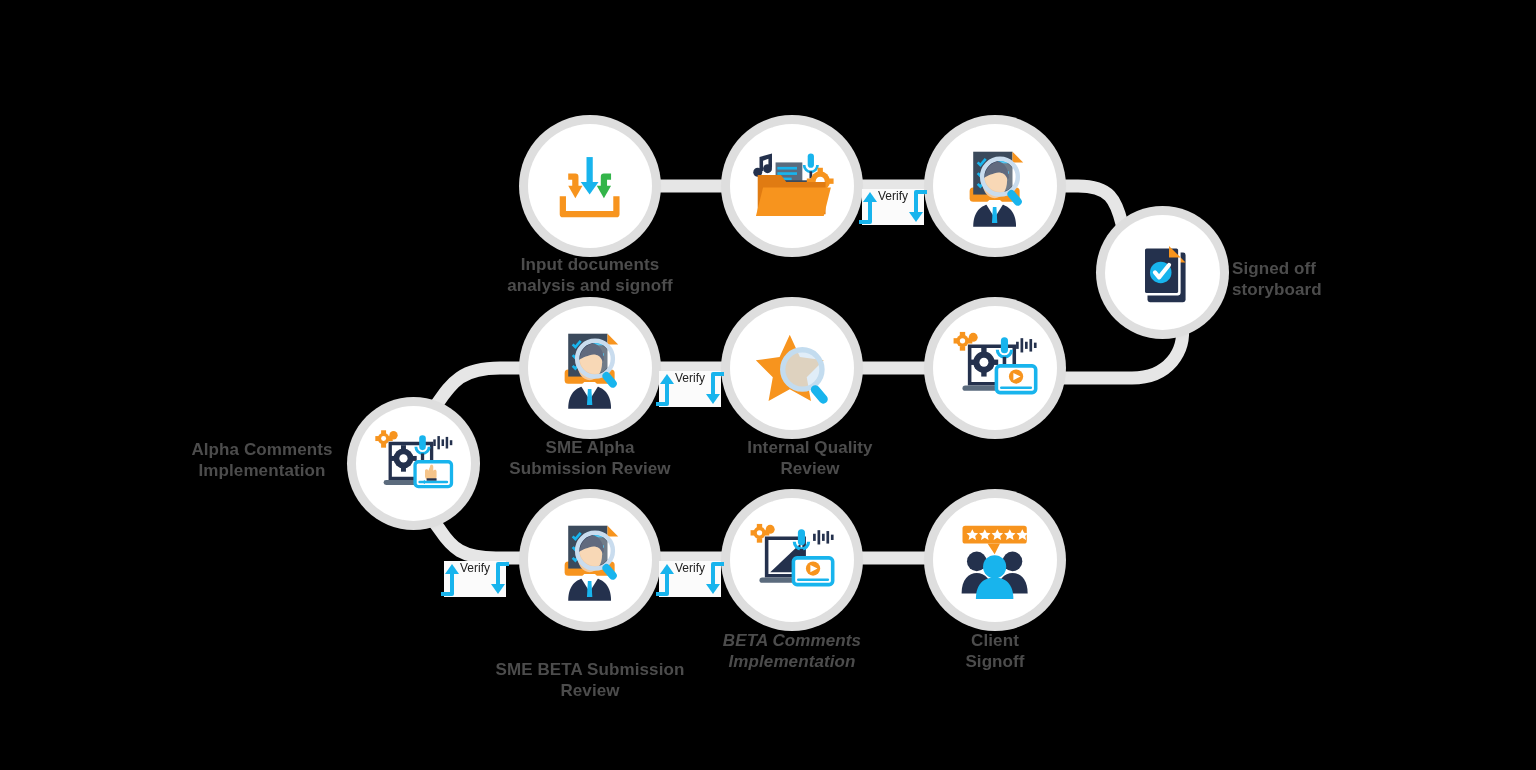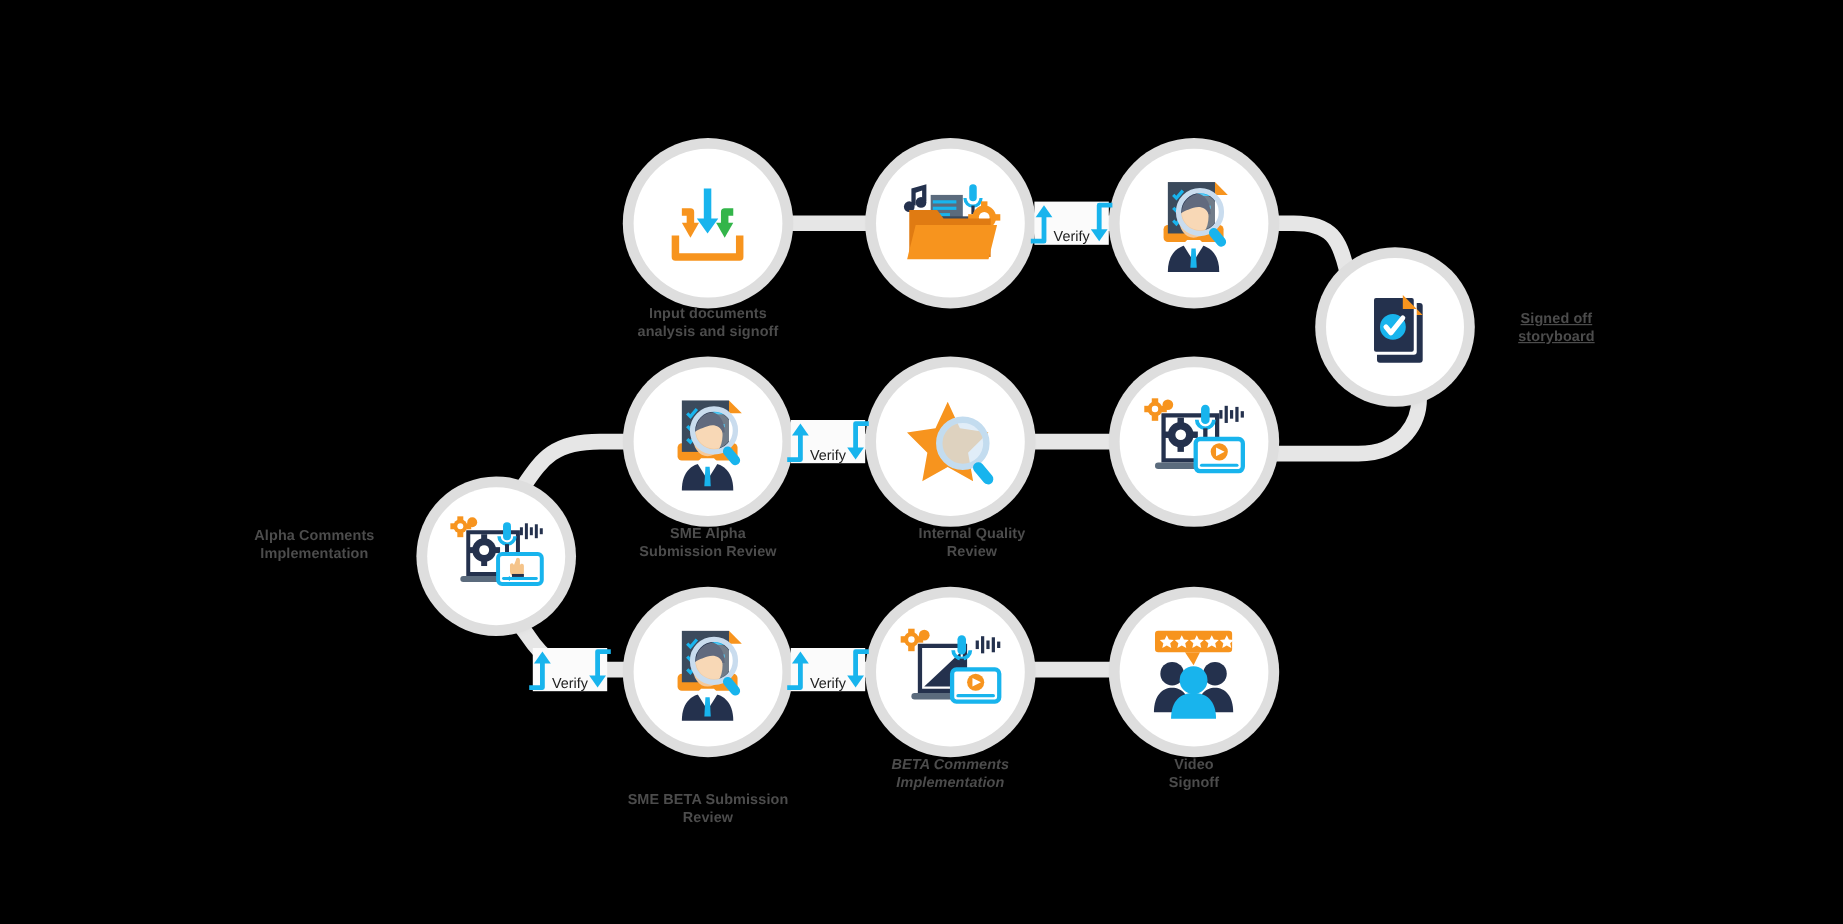--- a/index.html
+++ b/index.html
@@ -18,32 +18,32 @@
     box-sizing:border-box;
     display:flex;align-items:center;justify-content:center;
     box-shadow:0 0 0 9px #dedede, 0 3px 10px rgba(0,0,0,.25);
   }
   .node .ico{width:72%;height:72%;display:block;}
 
   
   .caption{
     position:absolute;
     color:#4c4c4c;
-    font-size:12px;font-weight:bold;line-height:1.25;
+    font-size:17px;font-weight:bold;line-height:1.25;
     text-align:center;
     letter-spacing:.1px;
     white-space:pre-line;
   }
   .caption.left{text-align:center;}
 
   
   .verify{
     position:absolute;
-    display:flex;align-items:flex-end;justify-content:center;
-    width:62px;height:36px;
+    display:flex;align-items:flex-start;justify-content:center;
+    width:62px;height:36px;margin-top:21px;
   }
   .verify .vbg{
     position:absolute;inset:0;background:#fbfbfb;
   }
   .verify .vlabel{
     position:relative;z-index:3;
     font-size:12px;color:#222;font-weight:normal;
     font-family:"Liberation Sans","DejaVu Sans",sans-serif;
   }
   .verify svg{position:absolute;z-index:2;}
@@ -166,21 +166,21 @@
     <svg class="ico" viewBox="0 0 100 100">
       <rect x="32" y="26" width="46" height="60" rx="3" fill="#24314d"></rect>
       <path d="M66 26 L78 38 H66 Z" fill="#f7941e"></path>
       <rect x="26" y="18" width="46" height="60" rx="3" fill="#ffffff"></rect>
       <rect x="29" y="21" width="40" height="54" rx="2" fill="#24314d"></rect>
       <path d="M58 18 L72 32 H58 Z" fill="#f7941e"></path>
       <circle cx="48" cy="50" r="13" fill="#18b4ed"></circle>
       <path d="M41 50 L46 56 L58 41" stroke="#ffffff" stroke-width="5" fill="none" stroke-linecap="round" stroke-linejoin="round"></path>
     </svg>
   </div>
-  <div class="caption left" style="left:1232px;top:258px;width:130px;text-align:center;text-decoration:underline;">Signed off
+  <div class="caption left" style="left:1232px;top:258px;width:130px;text-align:left;">Signed off
 storyboard</div>
 
   <div class="node" style="left:528px;top:306px;width:124px;height:124px;">
     <svg class="ico" viewBox="0 0 100 100">
       <rect x="22" y="52" width="56" height="16" rx="4" fill="#f7941e"></rect>
       <rect x="26" y="12" width="44" height="48" fill="#3b4a5c"></rect>
       <path d="M70 12 L82 24 H70 Z" fill="#f7941e"></path>
       <g>
         <path d="M31 24 l3 3 l6 -7" stroke="#18b4ed" stroke-width="3" fill="none"></path>
         <path d="M31 36 l3 3 l6 -7" stroke="#18b4ed" stroke-width="3" fill="none"></path>
@@ -424,16 +424,16 @@
         <path d="M13 88 C13 72 21 65 30 65 C39 65 47 72 47 88 Z"></path>
         <circle cx="70" cy="52" r="11"></circle>
         <path d="M53 88 C53 72 61 65 70 65 C79 65 87 72 87 88 Z"></path>
       </g>
       <g fill="#18b4ed">
         <circle cx="50" cy="58" r="13"></circle>
         <path d="M29 94 C29 77 38 70 50 70 C62 70 71 77 71 94 Z"></path>
       </g>
     </svg>
   </div>
-  <div class="caption" style="left:925px;top:630px;width:140px;">Video
+  <div class="caption" style="left:925px;top:630px;width:140px;">Client
 Signoff</div>
 
 </div>
 
 </body></html>

